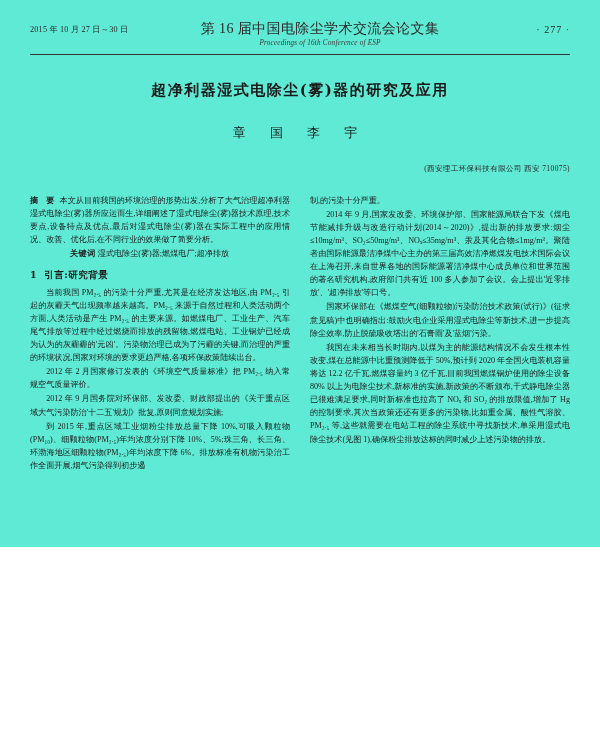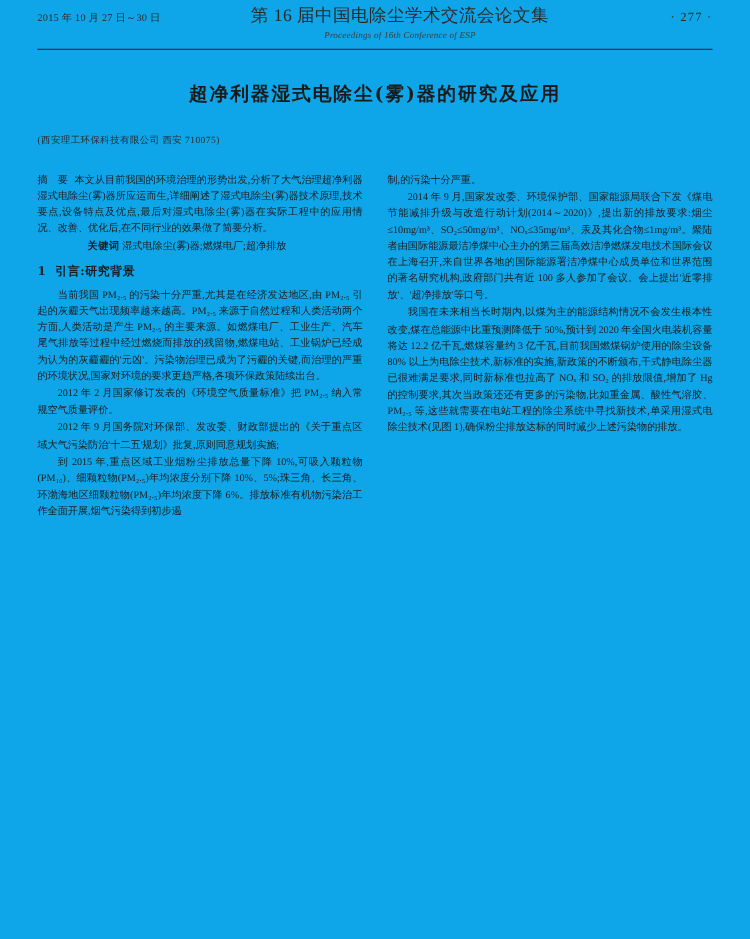--- a/index.html
+++ b/index.html
@@ -10,25 +10,25 @@
   body {
     width: 600px;
     height: 751px;
     font-family: "Liberation Serif", "DejaVu Serif", serif;
     color: #1a1a1a;
     position: relative;
     overflow: hidden;
   }
   .page {
     width: 600px;
-    height: 751px;
+    height: 547px;
     box-sizing: border-box;
-    padding: 5px 30px 10px 30px;
+    padding: 20px 30px 10px 30px;
     position: relative;
-    background: #0ea5e9;
+    background: #5eead4;
   }
 
   
   .runhead {
     display: flex;
     align-items: flex-start;
     justify-content: space-between;
     font-size: 8px;
     color: #2a2a2a;
     letter-spacing: 0.3px;
@@ -80,21 +80,21 @@
     font-family: "DejaVu Serif", "Liberation Serif", serif;
   }
   .authors {
     text-align: center;
     margin-top: 24px;
     font-size: 13px;
     letter-spacing: 10px;
     font-family: "DejaVu Serif", "Liberation Serif", serif;
   }
   .affil {
-    text-align: left;
+    text-align: right;
     margin-top: 22px;
     font-size: 7.5px;
     color: #2b2b2b;
     letter-spacing: 0.4px;
   }
 
   
   .columns {
     display: flex;
     margin-top: 20px;
@@ -108,21 +108,21 @@
     color: #1c1c1c;
   }
   .col p {
     margin: 0 0 1px 0;
     text-indent: 2em;
   }
   .col p.noind {
     text-indent: 0;
   }
   .abs-label {
-    font-weight: normal;
+    font-weight: bold;
     letter-spacing: 3px;
   }
   .kw-label {
     font-weight: bold;
     letter-spacing: 0.5px;
     margin-left: 40px;
   }
   .kw {
     margin-top: 2px;
   }
@@ -147,20 +147,21 @@
     <div class="left">2015 年 10 月 27 日～30 日</div>
     <div class="center">
       <div class="l1">第 16 届中国电除尘学术交流会论文集</div>
       <div class="l2">Proceedings of 16th Conference of ESP</div>
     </div>
     <div class="right">· 277 ·</div>
   </div>
   <hr class="rule">
 
   <div class="title">超净利器湿式电除尘(雾)器的研究及应用</div>
+  <div class="authors">章 国 李 宇</div>
   <div class="affil">(西安理工环保科技有限公司  西安  710075)</div>
 
   <div class="columns">
 
     <div class="col">
       <p class="noind">
         <span class="abs-label">摘 要</span>
         <span>本文从目前我国的环境治理的形势出发,分析了大气治理超净利器湿式电除尘(雾)器所应运而生,详细阐述了湿式电除尘(雾)器技术原理,技术要点,设备特点及优点,最后对湿式电除尘(雾)器在实际工程中的应用情况、改善、优化后,在不同行业的效果做了简要分析。</span>
       </p>
       <p class="noind kw">
@@ -174,18 +175,19 @@
 
       <p>当前我国 PM₂.₅ 的污染十分严重,尤其是在经济发达地区,由 PM₂.₅ 引起的灰霾天气出现频率越来越高。PM₂.₅ 来源于自然过程和人类活动两个方面,人类活动是产生 PM₂.₅ 的主要来源。如燃煤电厂、工业生产、汽车尾气排放等过程中经过燃烧而排放的残留物,燃煤电站、工业锅炉已经成为认为的灰霾霾的'元凶'。污染物治理已成为了污霾的关键,而治理的严重的环境状况,国家对环境的要求更趋严格,各项环保政策陆续出台。</p>
       <p>2012 年 2 月国家修订发表的《环境空气质量标准》把 PM₂.₅ 纳入常规空气质量评价。</p>
       <p>2012 年 9 月国务院对环保部、发改委、财政部提出的《关于重点区域大气污染防治'十二五'规划》批复,原则同意规划实施;</p>
       <p>到 2015 年,重点区域工业烟粉尘排放总量下降 10%,可吸入颗粒物(PM₁₀)、细颗粒物(PM₂.₅)年均浓度分别下降 10%、5%;珠三角、长三角、环渤海地区细颗粒物(PM₂.₅)年均浓度下降 6%。排放标准有机物污染治工作全面开展,烟气污染得到初步遏</p>
     </div>
 
     <div class="col">
       <p class="noind">制,的污染十分严重。</p>
       <p>2014 年 9 月,国家发改委、环境保护部、国家能源局联合下发《煤电节能减排升级与改造行动计划(2014～2020)》,提出新的排放要求:烟尘≤10mg/m³、SO₂≤50mg/m³、NOₓ≤35mg/m³、汞及其化合物≤1mg/m³。聚陆者由国际能源最洁净煤中心主办的第三届高效洁净燃煤发电技术国际会议在上海召开,来自世界各地的国际能源署洁净煤中心成员单位和世界范围的著名研究机构,政府部门共有近 100 多人参加了会议。会上提出'近零排放'、'超净排放'等口号。</p>
+      <p>国家环保部在《燃煤空气(细颗粒物)污染防治技术政策(试行)》(征求意见稿)中也明确指出:鼓励火电企业采用湿式电除尘等新技术,进一步提高除尘效率,防止脱硫吸收塔出的'石膏雨'及'蓝烟'污染。</p>
       <p>我国在未来相当长时期内,以煤为主的能源结构情况不会发生根本性改变,煤在总能源中比重预测降低于 50%,预计到 2020 年全国火电装机容量将达 12.2 亿千瓦,燃煤容量约 3 亿千瓦,目前我国燃煤锅炉使用的除尘设备 80% 以上为电除尘技术,新标准的实施,新政策的不断颁布,干式静电除尘器已很难满足要求,同时新标准也拉高了 NOₓ 和 SO₂ 的排放限值,增加了 Hg 的控制要求,其次当政策还还有更多的污染物,比如重金属、酸性气溶胶、PM₂.₅ 等,这些就需要在电站工程的除尘系统中寻找新技术,单采用湿式电除尘技术(见图 1),确保粉尘排放达标的同时减少上述污染物的排放。</p>
 
     </div>
 
   </div>
 </div>
 
 </body></html>

